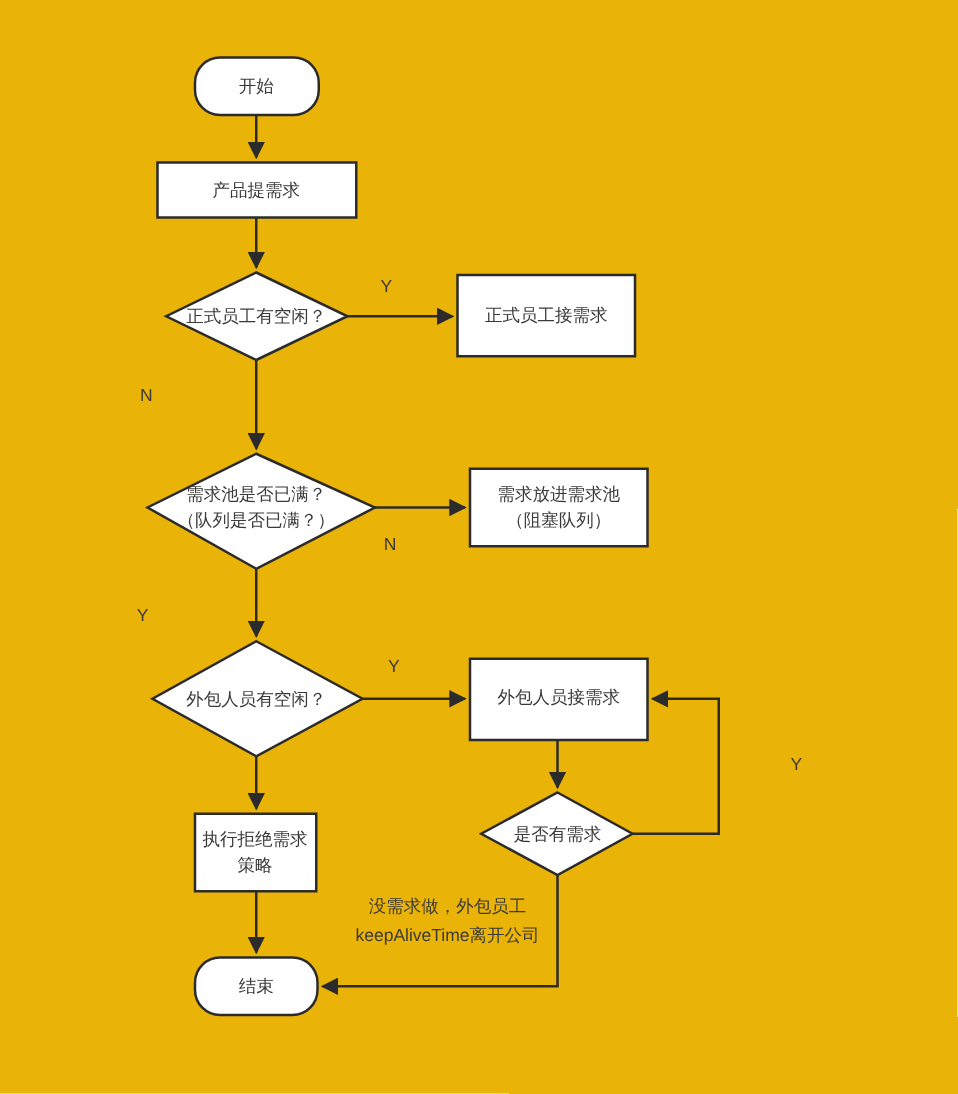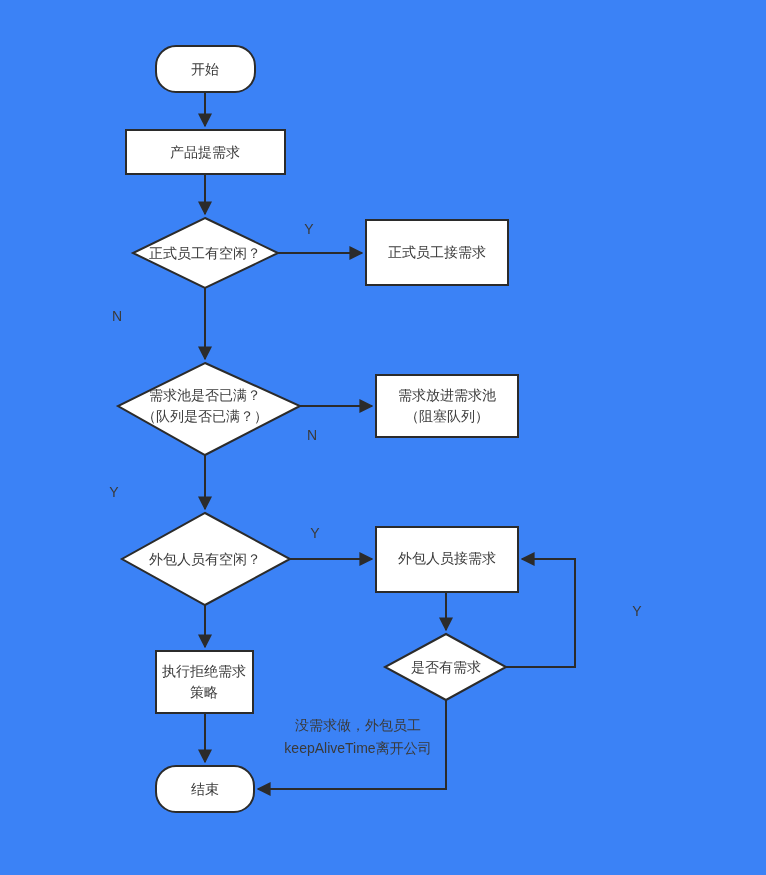--- a/index.html
+++ b/index.html
@@ -8,21 +8,21 @@
     padding: 0;
     background: #ffffff;
   }
   body {
     font-family: "Liberation Sans", "DejaVu Sans", sans-serif;
   }
   #canvas {
     position: relative;
     width: 766px;
     height: 875px;
-    background: #3b82f6;
+    background: #eab308;
     overflow: hidden;
   }
   #flow-svg {
     position: absolute;
     left: 0;
     top: 0;
     width: 766px;
     height: 875px;
   }
   .node-shape {

